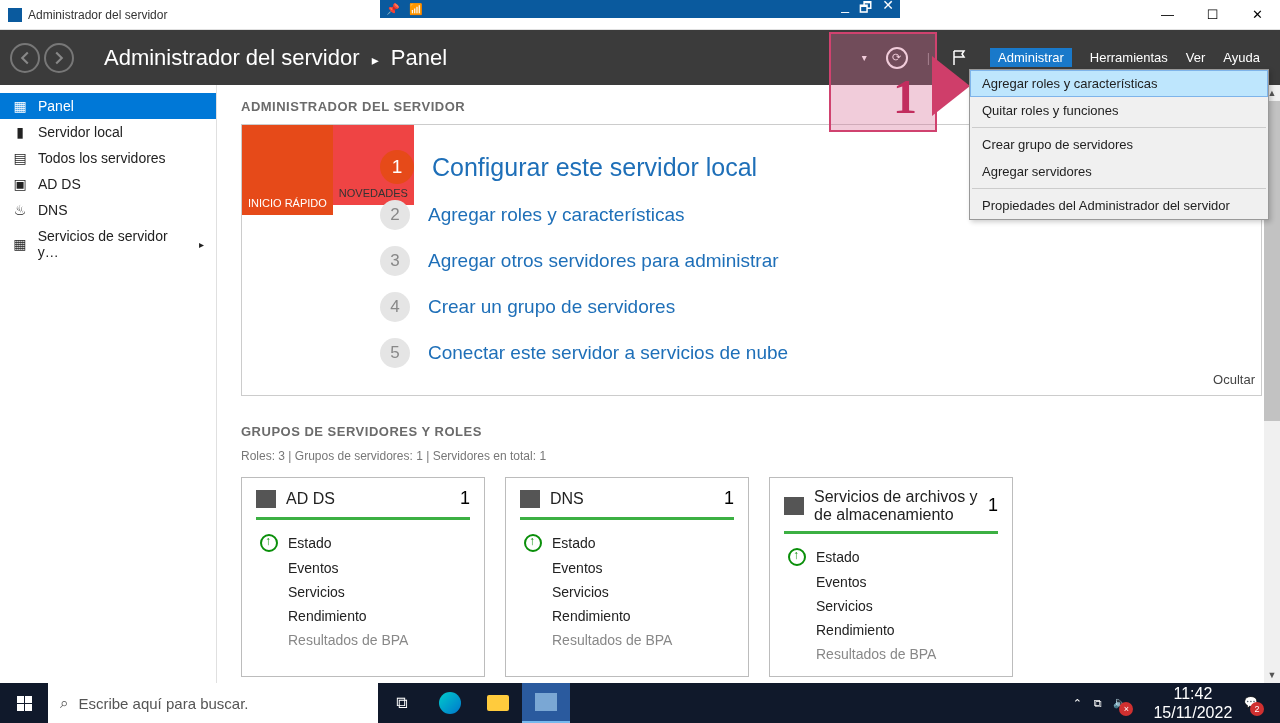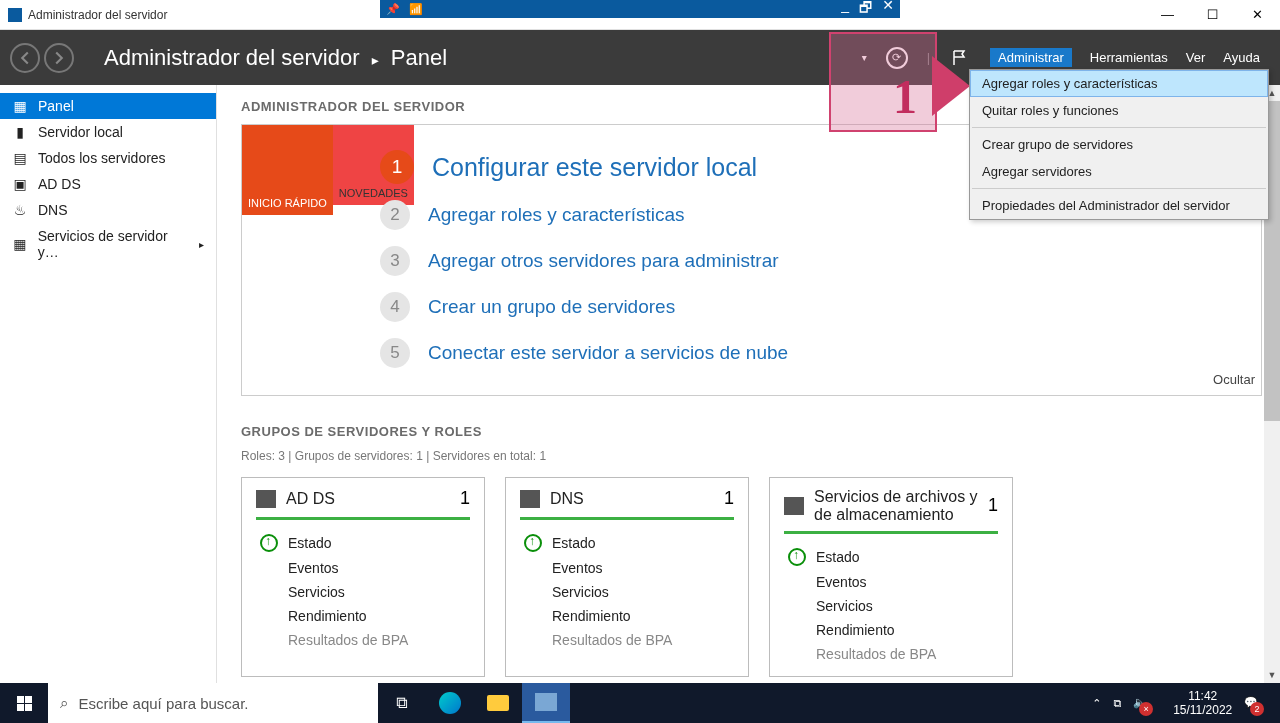--- a/index.html
+++ b/index.html
@@ -93,21 +93,21 @@
 
 .taskbar { position: absolute; bottom: 0; left: 0; right: 0; height: 40px; background: #10192b; display: flex; align-items: center; color: #fff; }
 .start-btn { width: 48px; height: 40px; display:flex; align-items:center; justify-content:center; }
 .win-flag { display:grid; grid-template-columns:7px 7px; grid-template-rows:7px 7px; gap:1px; }
 .win-flag span { background:#fff; }
 .search-box { flex: 0 0 330px; height: 40px; background:#fff; display:flex; align-items:center; padding:0 12px; gap:10px; color:#555; font-size:15px;}
 .task-icons { display:flex; height:40px; }
 .task-ico { width:48px; display:flex; align-items:center; justify-content:center; }
 .task-ico.active { background:#2a5a9e; border-bottom:2px solid #76b9ed;}
 .tray { margin-left:auto; display:flex; align-items:center; gap:12px; padding-right:8px; font-size:11px;}
-.tray-time { text-align:center; line-height:1.2; font-size:12px;}
+.tray-time { text-align:center; line-height:1.2; font-size:16px;}
 .badge { width:14px; height:14px; background:#d03030; border-radius:50%; font-size:9px; display:flex; align-items:center; justify-content:center; position:relative; top:6px; left:-8px;}
 
 
 svg { display:block; }
 </style>
 </head>
 <body>
 
 <div class="outer-titlebar">
   <div class="outer-title">

